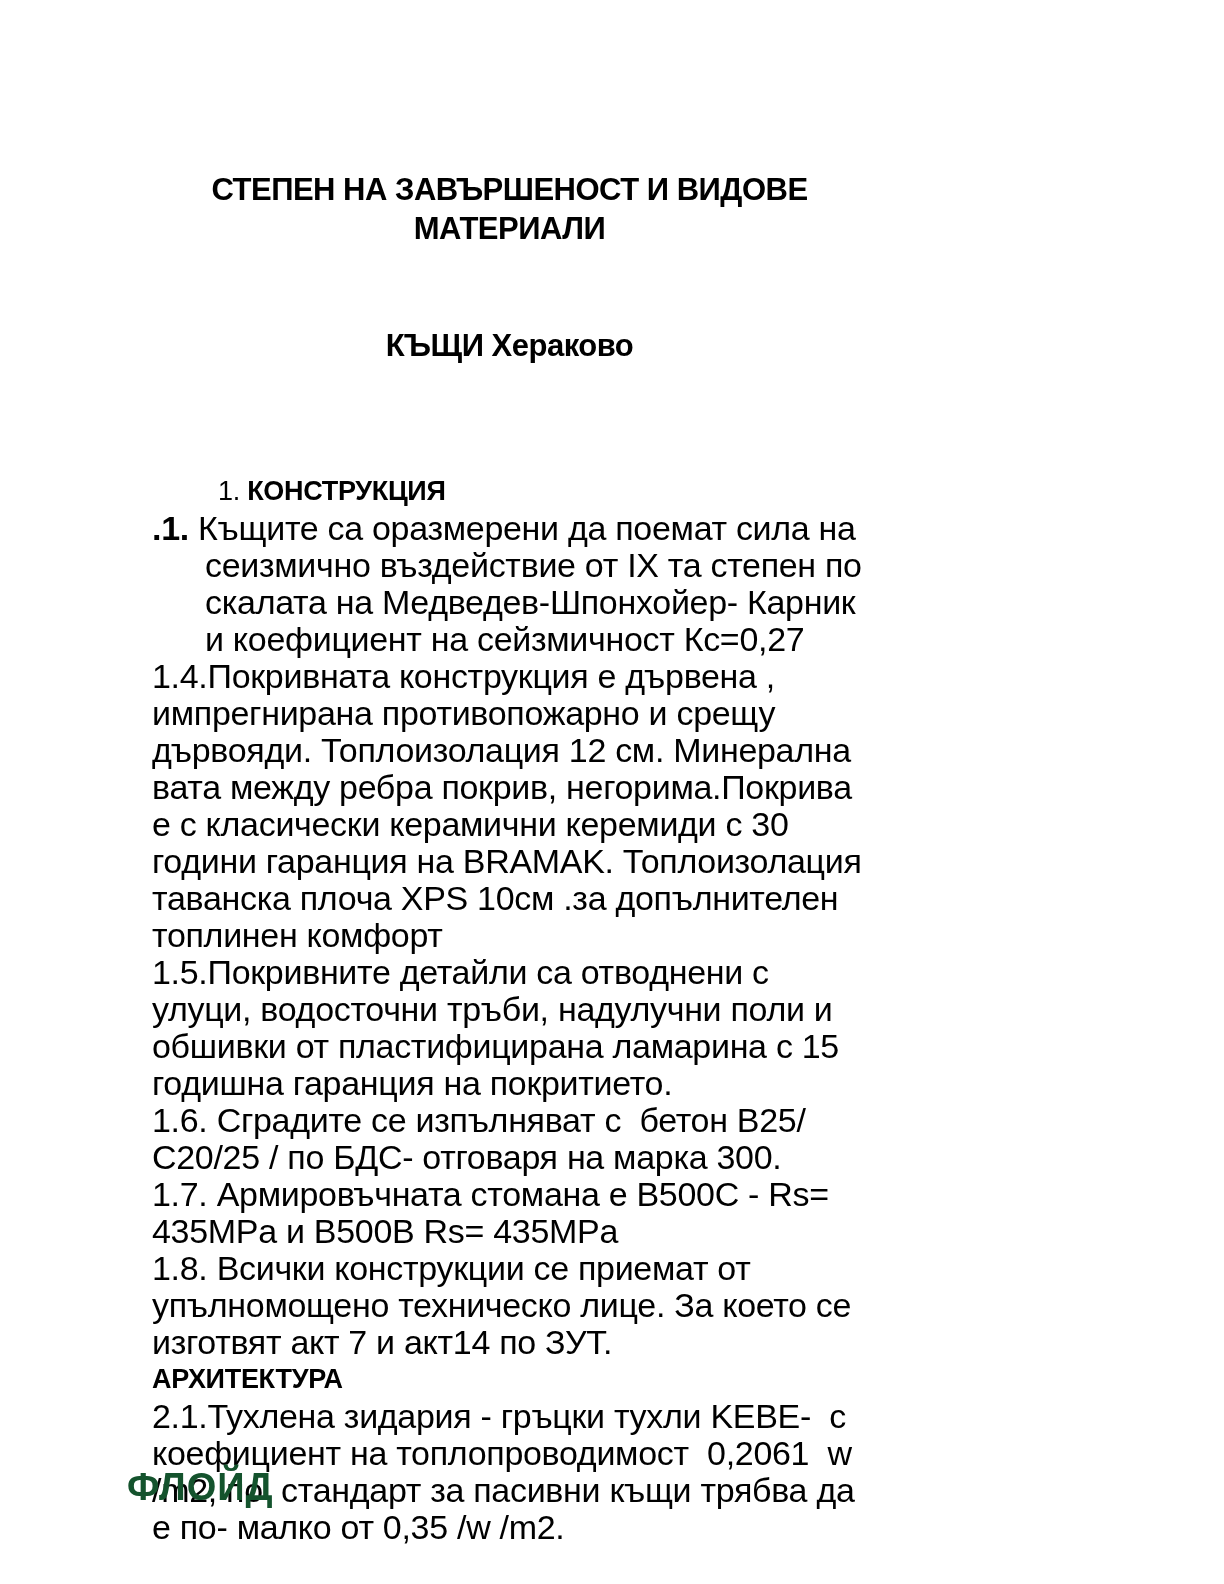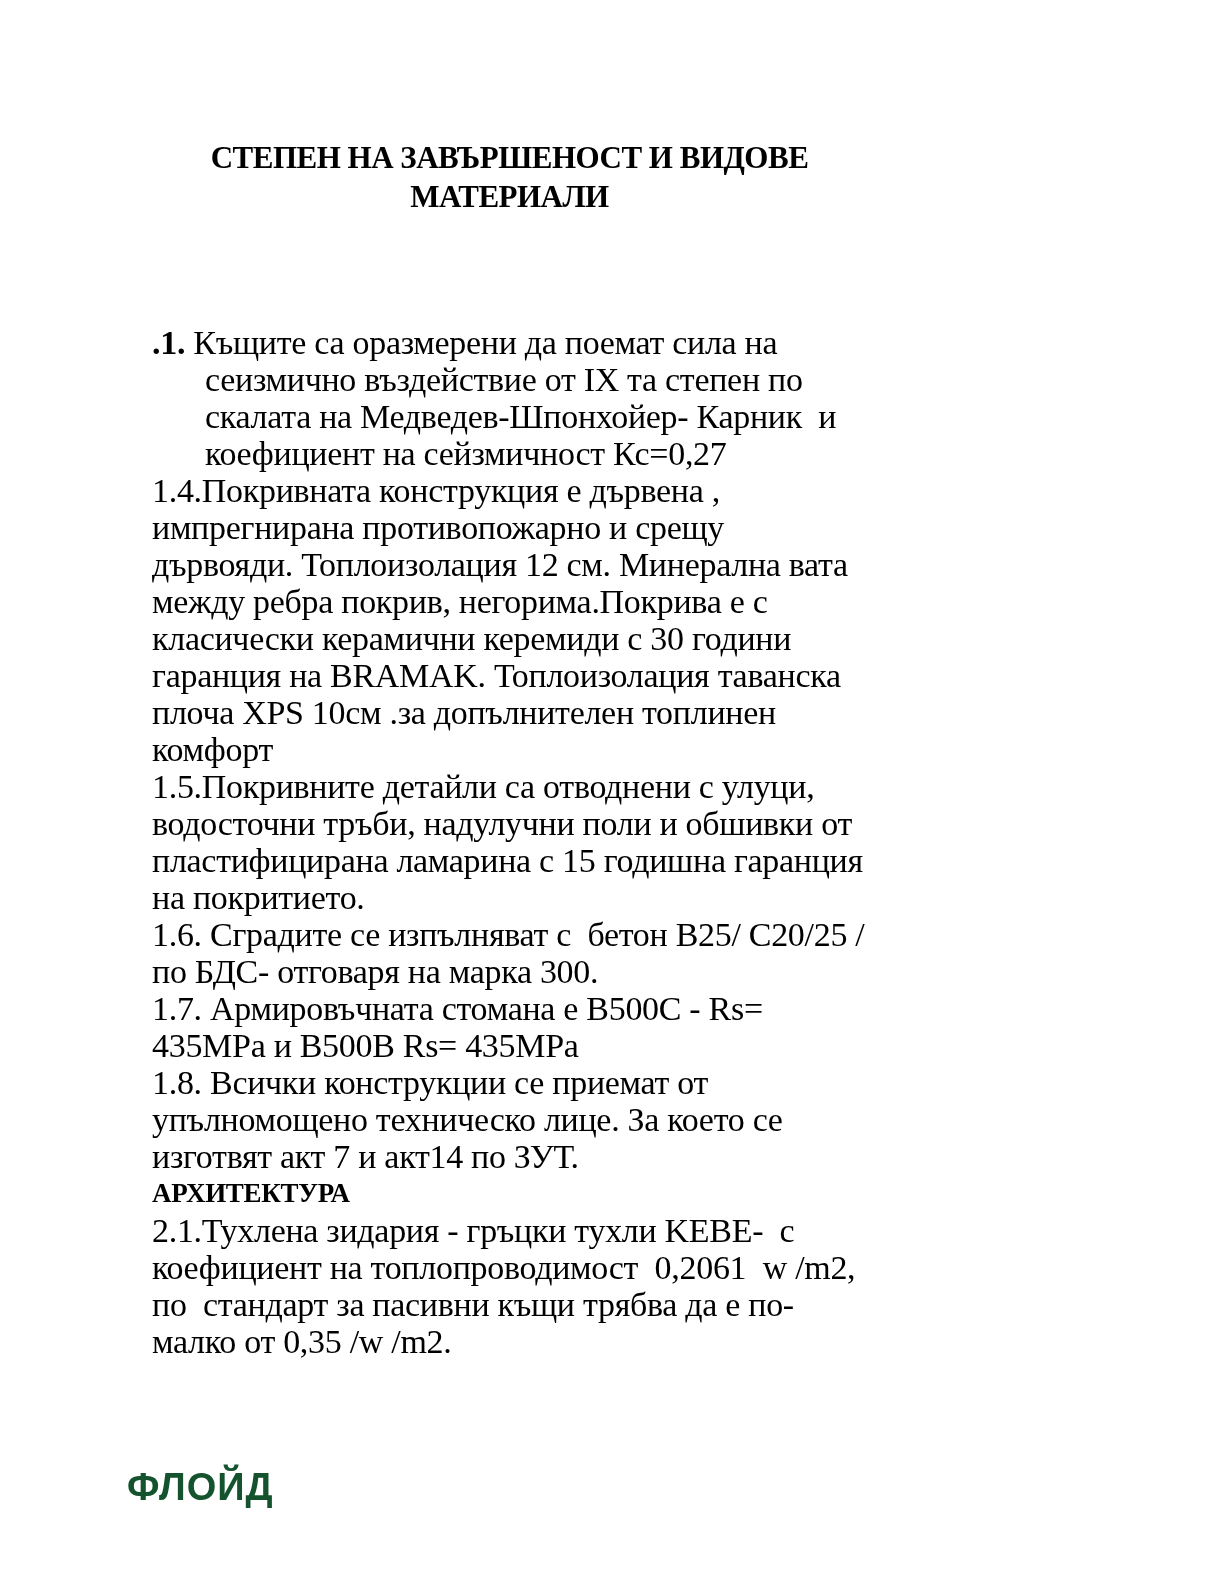--- a/index.html
+++ b/index.html
@@ -11,22 +11,21 @@
     width: 1224px;
     height: 1584px;
     position: relative;
     font-family: "Liberation Sans", sans-serif;
     color: #000000;
     overflow: hidden;
   }
   .page {
     box-sizing: border-box;
     width: 1017px;
-    padding: 60px 150px 0 152px;
-    font-family: Liberation Serif, serif;
+    padding: 92px 150px 0 152px;
   }
   .doc-title {
     text-align: center;
     font-weight: bold;
     font-size: 31px;
     line-height: 39px;
     letter-spacing: -0.5px;
     margin-bottom: 30px;
     white-space: pre-wrap;
   }
@@ -58,23 +57,25 @@
     font-size: 38px;
     letter-spacing: 1px;
   }
 </style>
 </head>
 <body style="background: rgb(255, 255, 255); color: rgb(0, 0, 0);">
 
 <div class="page">
   <div class="doc-title">
     <div>СТЕПЕН НА ЗАВЪРШЕНОСТ И ВИДОВЕ МАТЕРИАЛИ</div>
+    <div>КЪЩИ Хераково</div>
   </div>
 
   <div>
+      <div class="para heading-numbered"><span>1. </span><span class="b">КОНСТРУКЦИЯ</span></div>
       <div class="para list-item"><span class="b">.1. </span><span>Къщите са оразмерени да поемат сила на сеизмично въздействие от IX та степен по скалата на Медведев-Шпонхойер- Карник  и коефициент на сейзмичност Кс=0,27</span></div>
       <div class="para plain"><span>1.4.Покривната конструкция е дървена , импрегнирана противопожарно и срещу дървояди. Топлоизолация 12 см. Минерална вата между ребра покрив, негорима.Покрива е с класически керамични керемиди с 30 години гаранция на BRAMAK. Топлоизолация таванска плоча XPS 10см .за допълнителен топлинен комфорт</span></div>
       <div class="para plain"><span>1.5.Покривните детайли са отводнени с улуци, водосточни тръби, надулучни поли и обшивки от пластифицирана ламарина с 15 годишна гаранция на покритието.</span></div>
       <div class="para plain"><span>1.6. Сградите се изпълняват с  бетон B25/ C20/25 / по БДС- отговаря на марка 300.</span></div>
       <div class="para plain"><span>1.7. Армировъчната стомана е B500C - Rs= 435MPa и B500B Rs= 435MPa</span></div>
       <div class="para plain"><span>1.8. Всички конструкции се приемат от упълномощено техническо лице. За което се изготвят акт 7 и акт14 по ЗУТ.</span></div>
       <div class="para heading"><span class="b">АРХИТЕКТУРА</span></div>
       <div class="para plain"><span>2.1.Тухлена зидария - гръцки тухли KEBE-  с коефициент на топлопроводимост  0,2061  w /m2, по  стандарт за пасивни къщи трябва да е по- малко от 0,35 /w /m2.</span></div>
     </div>
 </div>

